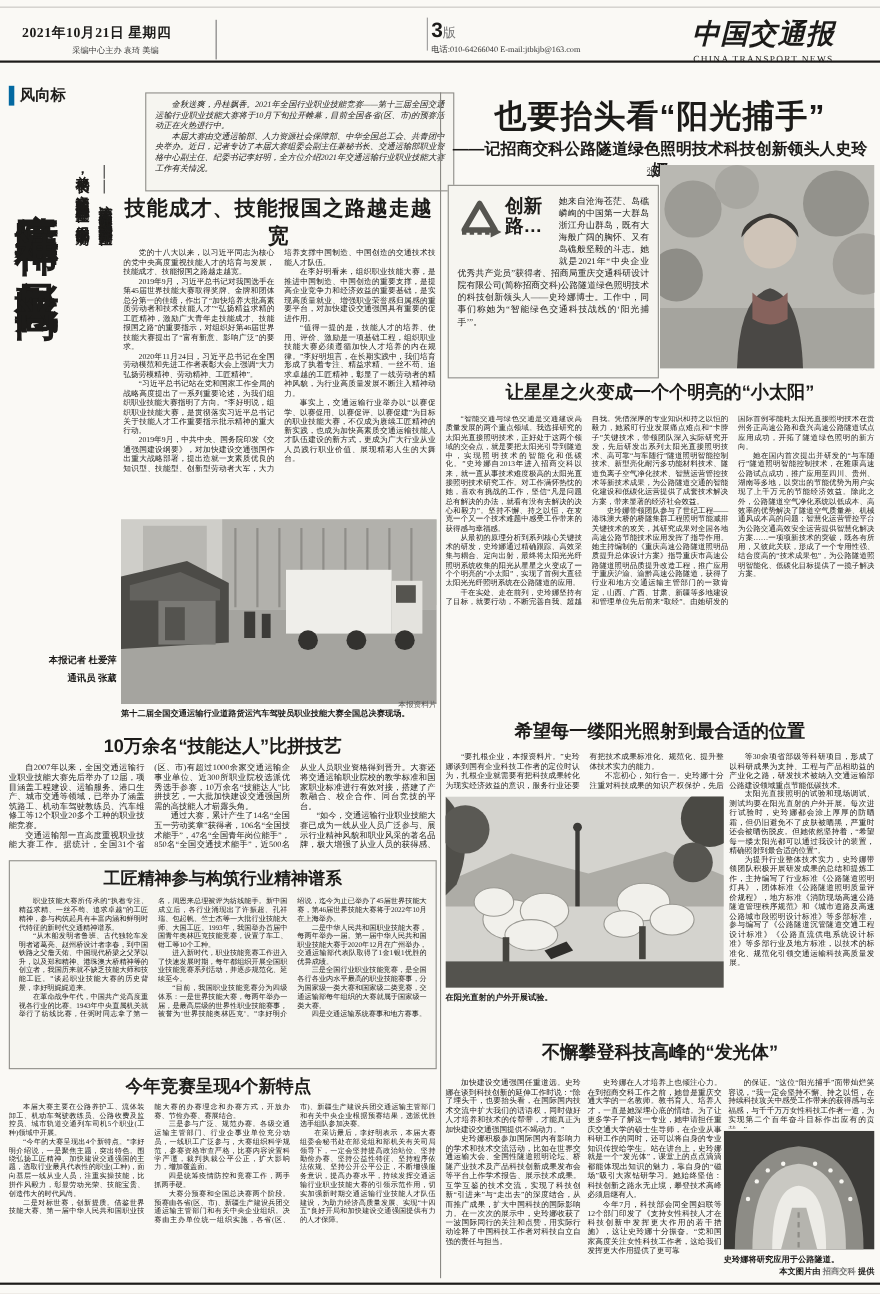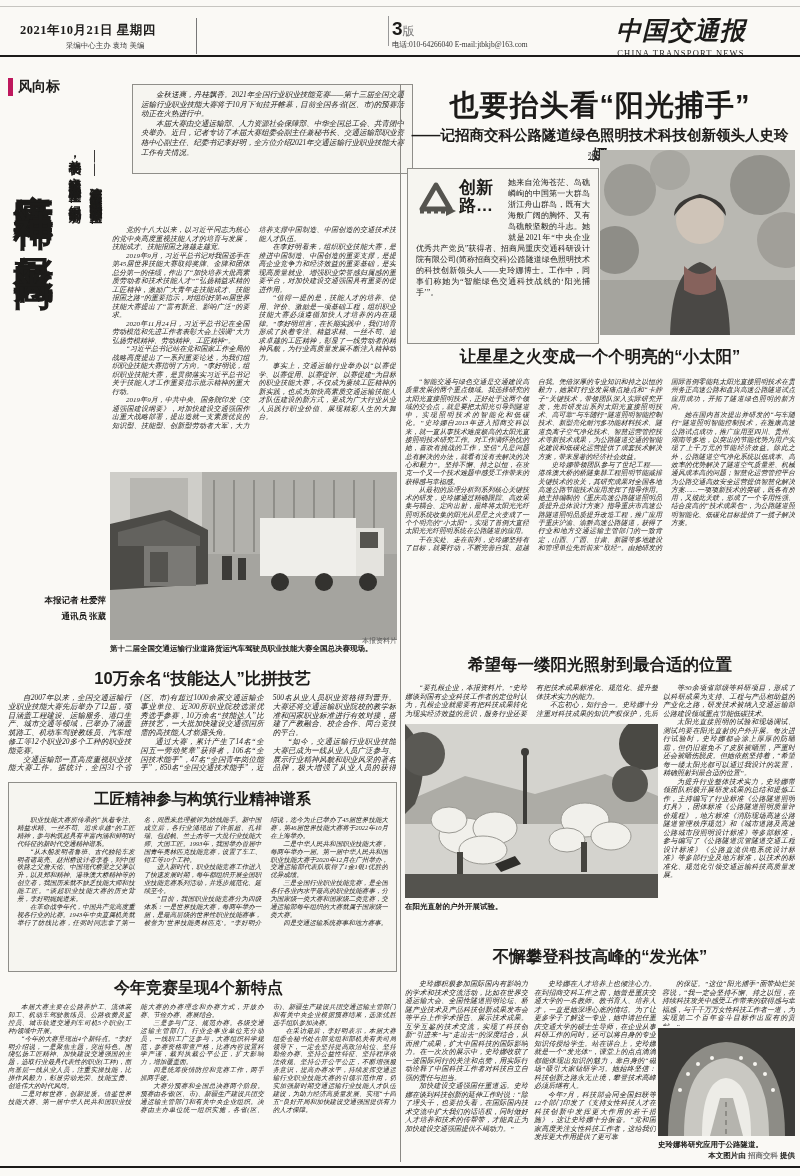--- a/index.html
+++ b/index.html
@@ -12,30 +12,30 @@
   
   .date{font-size:12.5px;font-weight:bold;letter-spacing:.5px;}
   .editnote{font-size:7.5px;color:#444;margin-top:2px;}
   .sectitle{font-size:37px;font-weight:900;letter-spacing:2px;font-style:italic;}
   .pageno{font-size:19px;font-weight:900;}
   .pageno span{font-size:12px;font-weight:400;color:#777;}
   .contact{font-size:7.5px;color:#333;}
   .masthead{font-size:25px;font-weight:900;font-style:italic;letter-spacing:1px;text-align:center;}
   .masthead-en{font-size:8.5px;letter-spacing:1.2px;text-align:center;margin-top:1px;}
   
-  .seclabel{font-size:14px;font-weight:900;border-left:5px solid #be185d;padding-left:5px;}
+  .seclabel{font-size:14px;font-weight:900;border-left:5px solid #0369a1;padding-left:5px;}
   .vt{writing-mode:vertical-rl;}
   .vhead{font-size:40px;font-weight:900;letter-spacing:3px;line-height:1.15;}
   .vsub{font-size:12.5px;font-weight:bold;line-height:21px;letter-spacing:1px;}
   .byline{font-size:8.5px;font-weight:bold;text-align:right;line-height:1.9;}
   
   .box{border:1px solid #8f8e89;background:#f6f5f0;}
   .noticetxt{font-size:7.5px;line-height:9.6px;font-style:italic;text-align:justify;}
   .noticetxt p,.art p{margin:0;text-indent:2em;}
-  .art{font-size:7px;line-height:8.5px;text-align:justify;overflow:hidden;font-style:italic;}
+  .art{font-size:7px;line-height:8.5px;text-align:justify;overflow:hidden;}
   .c2{column-count:2;column-gap:9px;}
   .c3{column-count:3;column-gap:9px;}
   .h1c{font-weight:900;text-align:center;font-family:"Liberation Sans","DejaVu Sans",sans-serif;}
   .cap{font-size:7.5px;font-weight:bold;font-family:"Liberation Sans","DejaVu Sans",sans-serif;}
   .credit{font-size:7px;color:#555;}
   .bigh{font-size:29px;font-weight:900;letter-spacing:1px;text-align:center;font-family:"Liberation Sans","DejaVu Sans",sans-serif;}
   .subh{font-size:14.5px;font-weight:bold;text-align:center;font-family:"Liberation Sans","DejaVu Sans",sans-serif;}
   .tinyby{font-size:8px;text-align:center;color:#333;}
   .badge{float:left;width:86px;height:56px;margin:2px 6px 2px 0;}
   .badge .bt{font-size:17px;font-weight:900;line-height:1.05;}
@@ -49,21 +49,21 @@
 
   <div class="abs hairline" style="left:0;top:6px;width:800px;"></div>
   <div class="abs" style="left:20px;top:22px;width:170px;">
     <div class="date">2021年10月21日 星期四</div>
     <div class="editnote" style="text-align:center;">采编中心主办 袁琦 美编</div>
   </div>
   <div class="abs" style="left:196px;top:18px;width:1px;height:36px;background:#777;"></div>
   <div class="abs pageno sans" style="left:392px;top:18px;text-align:center;"><b>3</b><span>版</span></div>
   <div class="abs contact" style="left:392px;top:40px;width:220px;">电话:010-64266040 E-mail:jtbkjb@163.com</div>
   <div class="abs" style="left:388px;top:16px;width:1px;height:30px;background:#999;"></div>
-  <div class="abs" style="left:601px;top:14px;width:160px;">
+  <div class="abs" style="left:614px;top:14px;width:160px;">
     <div class="masthead">中国交通报</div>
     <div class="masthead-en">CHINA TRANSPORT NEWS</div>
   </div>
   <div class="abs rule" style="left:0;top:55px;width:800px;height:2px;"></div>
 
   <div class="abs seclabel sans" style="left:8px;top:78px;">风向标</div>
   <div class="abs vt vhead" style="left:10px;top:162px;height:520px;">赓续工匠精神　彰显时代风尚</div>
   <div class="abs vt vsub" style="right:694px;left:62px;top:150px;height:430px;">
     <span>——访第十三届全国交通运输行业职业技能大赛组委会副主任</span><br>
     <span>兼秘书长，交通运输部职业资格中心副主任、纪委书记李好明</span>
@@ -73,20 +73,21 @@
     <div>通讯员 张葳</div>
   </div>
 
   <div class="abs box" style="left:132px;top:84px;width:263px;height:78px;padding:5px 8px;">
     <div class="noticetxt">
         <p>金秋送爽，丹桂飘香。2021年全国行业职业技能竞赛——第十三届全国交通运输行业职业技能大赛将于10月下旬拉开帷幕，目前全国各省(区、市)的预赛活动正在火热进行中。</p>
         <p>本届大赛由交通运输部、人力资源社会保障部、中华全国总工会、共青团中央举办。近日，记者专访了本届大赛组委会副主任兼秘书长、交通运输部职业资格中心副主任、纪委书记李好明，全方位介绍2021年交通运输行业职业技能大赛工作有关情况。</p>
       </div>
   </div>
 
+  <div class="abs h1c" style="left:110px;top:176px;width:287px;font-size:19px;letter-spacing:1px;">技能成才、技能报国之路越走越宽</div>
   <div class="abs art c2" style="left:112px;top:226px;width:284px;height:243px;">
       <p>党的十八大以来，以习近平同志为核心的党中央高度重视技能人才的培育与发展，技能成才、技能报国之路越走越宽。</p>
       <p>2019年9月，习近平总书记对我国选手在第45届世界技能大赛取得奖牌、金牌和团体总分第一的佳绩，作出了“加快培养大批高素质劳动者和技术技能人才”“弘扬精益求精的工匠精神，激励广大青年走技能成才、技能报国之路”的重要指示，对组织好第46届世界技能大赛提出了“富有新意、影响广泛”的要求。</p>
       <p>2020年11月24日，习近平总书记在全国劳动模范和先进工作者表彰大会上强调“大力弘扬劳模精神、劳动精神、工匠精神”。</p>
       <p>“习近平总书记站在党和国家工作全局的战略高度提出了一系列重要论述，为我们组织职业技能大赛指明了方向。”李好明说，组织职业技能大赛，是贯彻落实习近平总书记关于技能人才工作重要指示批示精神的重大行动。</p>
       <p>2019年9月，中共中央、国务院印发《交通强国建设纲要》，对加快建设交通强国作出重大战略部署，提出造就一支素质优良的知识型、技能型、创新型劳动者大军，大力培养支撑中国制造、中国创造的交通技术技能人才队伍。</p>
       <p>在李好明看来，组织职业技能大赛，是推进中国制造、中国创造的重要支撑，是提高企业竞争力和经济效益的重要基础，是实现高质量就业、增强职业荣誉感归属感的重要平台，对加快建设交通强国具有重要的促进作用。</p>
       <p>“值得一提的是，技能人才的培养、使用、评价、激励是一项基础工程，组织职业技能大赛必须遵循加快人才培养的内在规律。”李好明坦言，在长期实践中，我们培育形成了执着专注、精益求精、一丝不苟、追求卓越的工匠精神，彰显了一线劳动者的精神风貌，为行业高质量发展不断注入精神动力。</p>
       <p>事实上，交通运输行业举办以“以赛促学、以赛促用、以赛促评、以赛促建”为目标的职业技能大赛，不仅成为赓续工匠精神的新实践，也成为加快高素质交通运输技能人才队伍建设的新方式，更成为广大行业从业人员践行职业价值、展现精彩人生的大舞台。</p>
     </div>
@@ -237,22 +238,22 @@
       <rect x="52" y="128" width="6" height="26" fill="#45443f"></rect>
       <rect x="176" y="118" width="6" height="30" fill="#45443f"></rect>
       <rect x="0" y="150" width="253" height="24" fill="#54534e"></rect>
       <polygon points="90,140 110,132 116,140 96,148" fill="#2f2e2b"></polygon>
     </svg>
   </div>
   <div class="abs cap" style="left:405px;top:902px;width:253px;">在阳光直射的户外开展试验。</div>
 
   <div class="abs h1c" style="left:405px;top:946px;width:390px;font-size:16.5px;">不懈攀登科技高峰的“发光体”</div>
   <div class="abs art" style="left:405px;top:980px;width:123px;height:182px;">
+      <p>加快建设交通强国任重道远。史玲娜在谈到科技创新的延伸工作时说：“除了埋头干，也要抬头看，在国际国内技术交流中扩大我们的话语权，同时做好人才培养和技术的传帮带，才能真正为加快建设交通强国提供不竭动力。”</p>
       <p>史玲娜积极参加国际国内有影响力的学术和技术交流活动，比如在世界交通运输大会、全国性隧道照明论坛、桥隧产业技术及产品科技创新成果发布会等平台上作学术报告、展示技术成果。互学互鉴的技术交流，实现了科技创新“引进来”与“走出去”的深度结合，从而推广成果，扩大中国科技的国际影响力。在一次次的展示中，史玲娜收获了一波国际同行的关注和点赞，用实际行动诠释了中国科技工作者对科技自立自强的责任与担当。</p>
-      <p>加快建设交通强国任重道远。史玲娜在谈到科技创新的延伸工作时说：“除了埋头干，也要抬头看，在国际国内技术交流中扩大我们的话语权，同时做好人才培养和技术的传帮带，才能真正为加快建设交通强国提供不竭动力。”</p>
     </div>
   <div class="abs art" style="left:534px;top:980px;width:122px;height:182px;">
       <p>史玲娜在人才培养上也倾注心力。在到招商交科工作之前，她曾是重庆交通大学的一名教师。教书育人、培养人才，一直是她深埋心底的情结。为了让更多学子了解这一专业，她申请担任重庆交通大学的硕士生导师，在企业从事科研工作的同时，还可以将自身的专业知识传授给学生。站在讲台上，史玲娜就是一个“发光体”，课堂上的点点滴滴都能体现出知识的魅力，靠自身的“磁场”吸引大家钻研学习。她始终坚信：科技创新之路永无止境，攀登技术高峰必须后继有人。</p>
       <p>今年7月，科技部会同全国妇联等12个部门印发了《支持女性科技人才在科技创新中发挥更大作用的若干措施》，这让史玲娜十分振奋。“党和国家高度关注女性科技工作者，这给我们发挥更大作用提供了更可靠</p>
     </div>
   <div class="abs art" style="left:662px;top:980px;width:133px;height:46px;">
       <p>的保证。”这位“阳光捕手”面带灿烂笑容说，“我一定会坚持不懈、持之以恒，在持续科技攻关中感受工作带来的获得感与幸福感，与千千万万女性科技工作者一道，为实现第二个百年奋斗目标作出应有的贡献。”</p>
     </div>
 
   <div class="abs" style="left:658px;top:1028px;width:137px;height:108px;">

